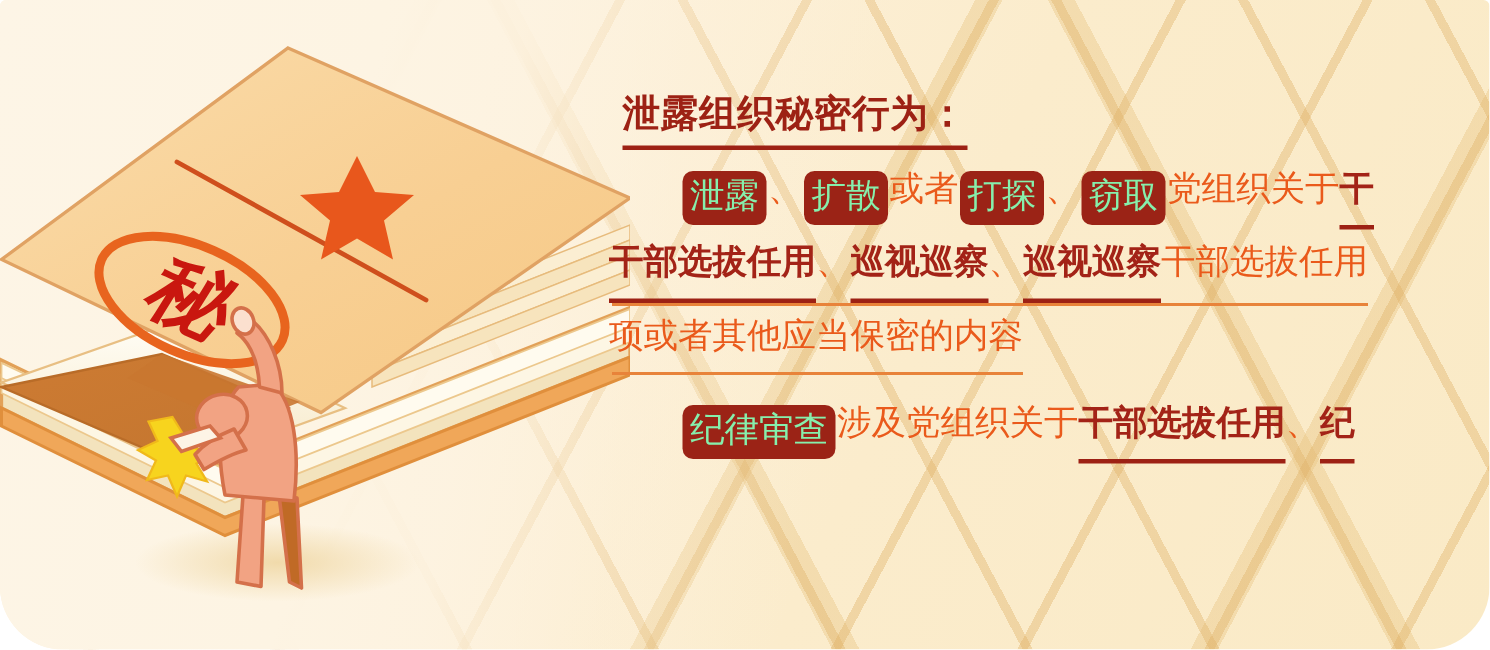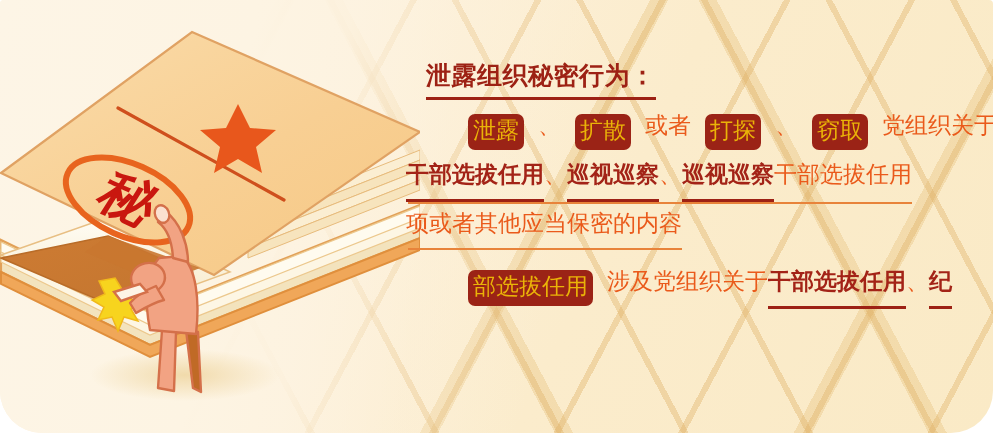--- a/index.html
+++ b/index.html
@@ -67,21 +67,20 @@
   }
 
   .title {
     position: absolute;
     left: 9px; top: 59px;
     font-size: 25px;
     font-weight: bold;
     letter-spacing: .5px;
     color: #9d2114;
     white-space: nowrap;
-    margin-left: 11px;
   }
   .title .rule {
     position: absolute;
     left: 0; right: 0; bottom: -8px;
     height: 3px;
     background: #9d2114;
   }
 
   .para { position: absolute; left: 0; width: 587px; }
   #para1 { top: 106px; }
@@ -109,24 +108,24 @@
     background: #e8833a;
   }
   .line.noRule .line-inner::after { display: none; }
 
   .indent { display: inline-block; width: 48px; }
 
   
   .tag {
     display: inline-block;
     background: #9b2316;
-    color: #eab308;
+    color: #86efac;
     border-radius: 7px;
     padding: 1px 5px 3px 5px;
-    margin: 0 14px;
+    margin: 0 1px;
     font-size: 23px;
     line-height: 32px;
     vertical-align: -5px;
   }
 
   
   .em {
     position: relative;
     display: inline-block;
     color: #a32317;
@@ -239,17 +238,17 @@
       <span>泄露组织秘密行为：</span>
       <span class="rule"></span>
     </div>
 
     <div class="para" id="para1">
         <div class="line noRule"><span class="line-inner"><span class="indent"></span><span class="tag">泄露</span><span class="plain">、</span><span class="tag">扩散</span><span class="plain">或者</span><span class="tag">打探</span><span class="plain">、</span><span class="tag">窃取</span><span class="plain">党组织关于</span><span class="em">干</span></span></div>
         <div class="line"><span class="line-inner"><span class="em">干部选拔任用</span><span class="plain">、</span><span class="em">巡视巡察</span><span class="plain">、</span><span class="em">巡视巡察</span><span class="plain">干部选拔任用</span></span></div>
         <div class="line"><span class="line-inner"><span class="plain">项或者其他应当保密的内容</span></span></div>
       </div>
     <div class="para" id="para2">
-        <div class="line noRule"><span class="line-inner"><span class="indent"></span><span class="tag">部选拔任用</span><span class="plain">涉及党组织关于</span><span class="em">干部选拔任用</span><span class="plain">、</span><span class="em">纪</span></span></div>
+        <div class="line noRule"><span class="line-inner"><span class="indent"></span><span class="tag">纪律审查</span><span class="plain">涉及党组织关于</span><span class="em">干部选拔任用</span><span class="plain">、</span><span class="em">纪</span></span></div>
       </div>
 
   </div>
 </div>
 
 </body></html>

